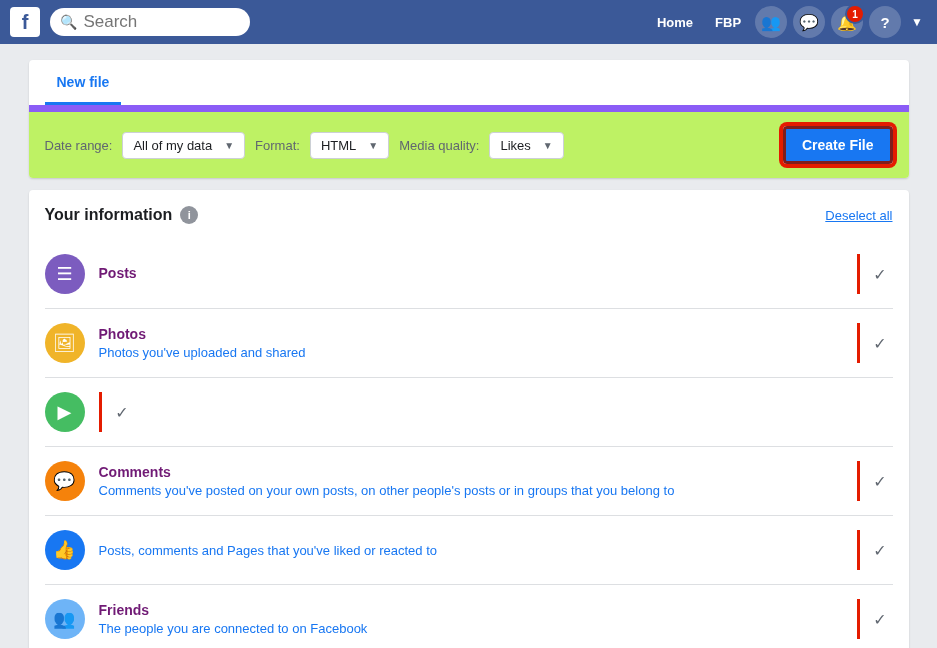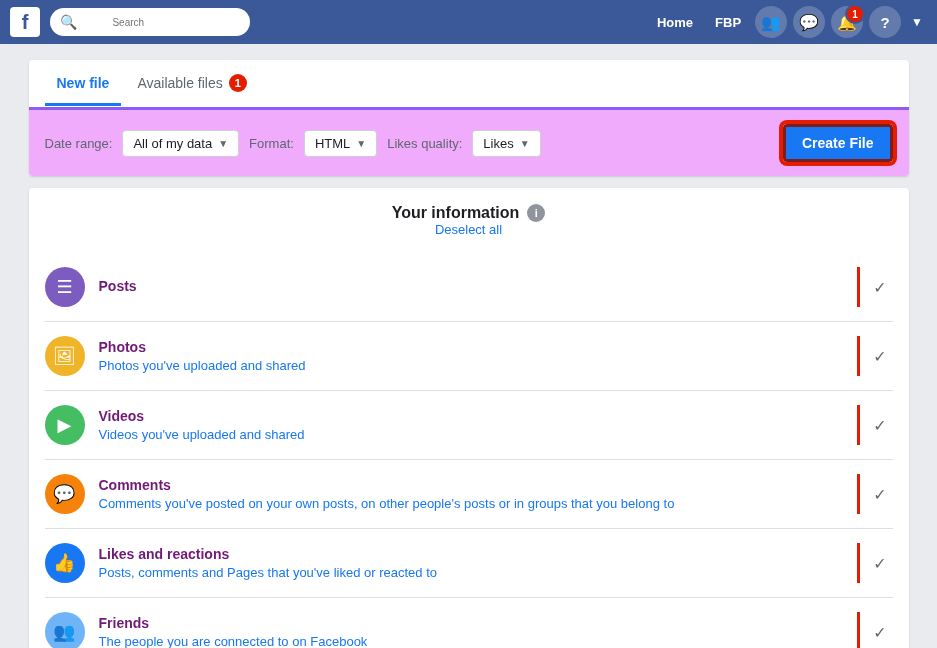--- a/index.html
+++ b/index.html
@@ -27,21 +27,21 @@
     .navbar-search {
       background: #fff;
       border-radius: 20px;
       display: flex; align-items: center;
       padding: 0 10px;
       height: 28px;
       width: 200px;
       gap: 6px;
     }
     .navbar-search input {
-      border: none; outline: none; font-size: 10px; background: transparent; width: 100%; margin-left: 29px;
+      border: none; outline: none; font-size: 17px; background: transparent; width: 100%;
     }
     .navbar-search-icon { color: #90949c; font-size: 14px; }
     .navbar-spacer { flex: 1; }
     .navbar-links { display: flex; align-items: center; gap: 6px; }
     .navbar-link { color: #fff; font-size: 13px; font-weight: bold; padding: 4px 8px; cursor: pointer; white-space: nowrap; }
     .navbar-icon-btn {
       width: 32px; height: 32px;
       background: rgba(255,255,255,0.2);
       border-radius: 50%;
       display: flex; align-items: center; justify-content: center;
@@ -75,21 +75,21 @@
     
     .tabs-card {
       background: #fff;
       border-radius: 4px;
       box-shadow: 0 1px 2px rgba(0,0,0,0.15);
       margin-bottom: 12px;
     }
     .tabs-header {
       display: flex;
       align-items: center;
-      border-bottom: 3px solid #8b5cf6;
+      border-bottom: 7px solid #8b5cf6;
       padding: 0 16px;
     }
     .tab {
       padding: 14px 12px 12px;
       font-size: 14px;
       color: #606770;
       cursor: pointer;
       border-bottom: 3px solid transparent;
       margin-right: 4px;
       display: flex; align-items: center; gap: 6px;
@@ -108,38 +108,38 @@
       width: 18px; height: 18px;
       display: inline-flex; align-items: center; justify-content: center;
     }
 
     
     .filters-bar {
       display: flex;
       align-items: center;
       padding: 14px 16px;
       gap: 10px;
-      background: #f0abfc;
+      background: #bef264;
       border-radius: 0 0 4px 4px;
     }
     .filter-label {
       font-size: 13px;
       color: #606770;
     }
     .filter-select {
       display: flex;
       align-items: center;
       border: 1px solid #ccd0d5;
       border-radius: 4px;
       background: #fff;
       padding: 5px 10px;
       font-size: 13px;
       color: #1c1e21;
       cursor: pointer;
-      gap: 6px;
+      gap: 12px;
       text-align: center;
     }
     .filter-select .arrow { font-size: 10px; color: #606770; }
     .filter-spacer { flex: 1; }
     .create-file-btn {
       background: #1877f2;
       color: #fff;
       border: 3px solid #7f1d1d;
       border-radius: 4px;
       padding: 8px 16px;
@@ -156,21 +156,20 @@
       background: #fff;
       border-radius: 4px;
       box-shadow: 0 1px 2px rgba(0,0,0,0.15);
       padding: 16px;
     }
     .info-header {
       display: flex;
       align-items: center;
       justify-content: space-between;
       margin-bottom: 16px;
-      flex-direction: column;
     }
     .info-title {
       font-size: 16px;
       font-weight: bold;
       color: #1c1e21;
       display: flex; align-items: center; gap: 8px;
     }
     .info-icon {
       width: 18px; height: 18px;
       background: #90949c;
@@ -178,20 +177,21 @@
       color: #fff;
       font-size: 11px;
       font-weight: bold;
       display: inline-flex; align-items: center; justify-content: center;
       cursor: pointer;
     }
     .deselect-all {
       color: #1877f2;
       font-size: 13px;
       cursor: pointer;
+      text-decoration: underline;
     }
 
     
     .data-row {
       display: flex;
       align-items: center;
       padding: 14px 0;
       border-top: 1px solid #dddfe2;
       gap: 14px;
     }
@@ -260,38 +260,34 @@
   </div>
 </nav>
 
 <div class="content-wrapper">
 
   <div class="tabs-card">
     <div class="tabs-header">
       <div class="tab active">
         <span>New file</span>
       </div>
-      <div class="tab">
-        <span>Available files</span>
-        <span class="tab-badge">1</span>
-      </div>
     </div>
 
     <div class="filters-bar">
       <span class="filter-label">Date range:</span>
       <div class="filter-select">
         <span>All of my data</span>
         <span class="arrow">▼</span>
       </div>
       <span class="filter-label">Format:</span>
       <div class="filter-select">
         <span>HTML</span>
         <span class="arrow">▼</span>
       </div>
-      <span class="filter-label">Likes quality:</span>
+      <span class="filter-label">Media quality:</span>
       <div class="filter-select">
         <span>Likes</span>
         <span class="arrow">▼</span>
       </div>
       <div class="filter-spacer"></div>
       <button class="create-file-btn">Create File</button>
     </div>
   </div>
 
   <div class="info-card">
@@ -324,24 +320,20 @@
       <div class="row-desc">Photos you've uploaded and shared</div>
     </div>
     <div class="checkbox-area">
       <span class="check-mark">✓</span>
     </div>
   </div>
         <div class="data-row">
     <div class="row-icon-wrapper green">
       <span>▶</span>
     </div>
-    <div class="row-text">
-      <div class="row-title">Videos</div>
-      <div class="row-desc">Videos you've uploaded and shared</div>
-    </div>
     <div class="checkbox-area">
       <span class="check-mark">✓</span>
     </div>
   </div>
         <div class="data-row">
     <div class="row-icon-wrapper orange">
       <span>💬</span>
     </div>
     <div class="row-text">
       <div class="row-title">Comments</div>
@@ -349,21 +341,20 @@
     </div>
     <div class="checkbox-area">
       <span class="check-mark">✓</span>
     </div>
   </div>
         <div class="data-row">
     <div class="row-icon-wrapper blue">
       <span>👍</span>
     </div>
     <div class="row-text">
-      <div class="row-title">Likes and reactions</div>
       <div class="row-desc">Posts, comments and Pages that you've liked or reacted to</div>
     </div>
     <div class="checkbox-area">
       <span class="check-mark">✓</span>
     </div>
   </div>
         <div class="data-row">
     <div class="row-icon-wrapper blue-light">
       <span>👥</span>
     </div>

